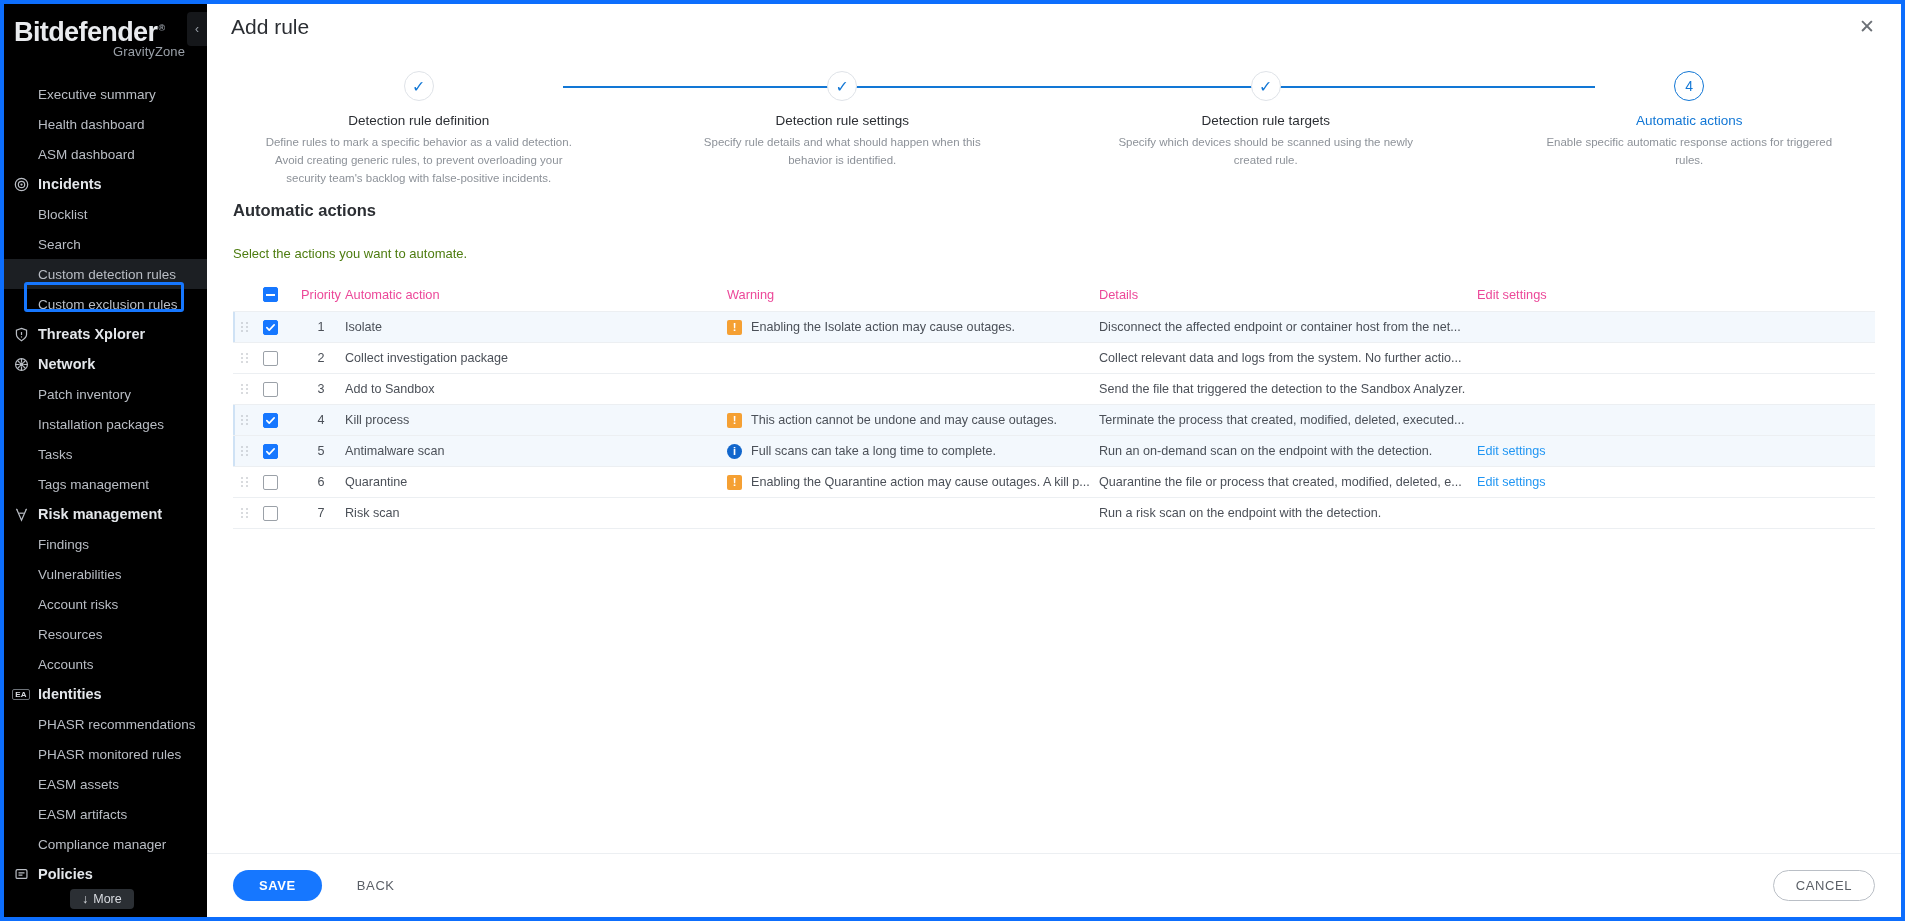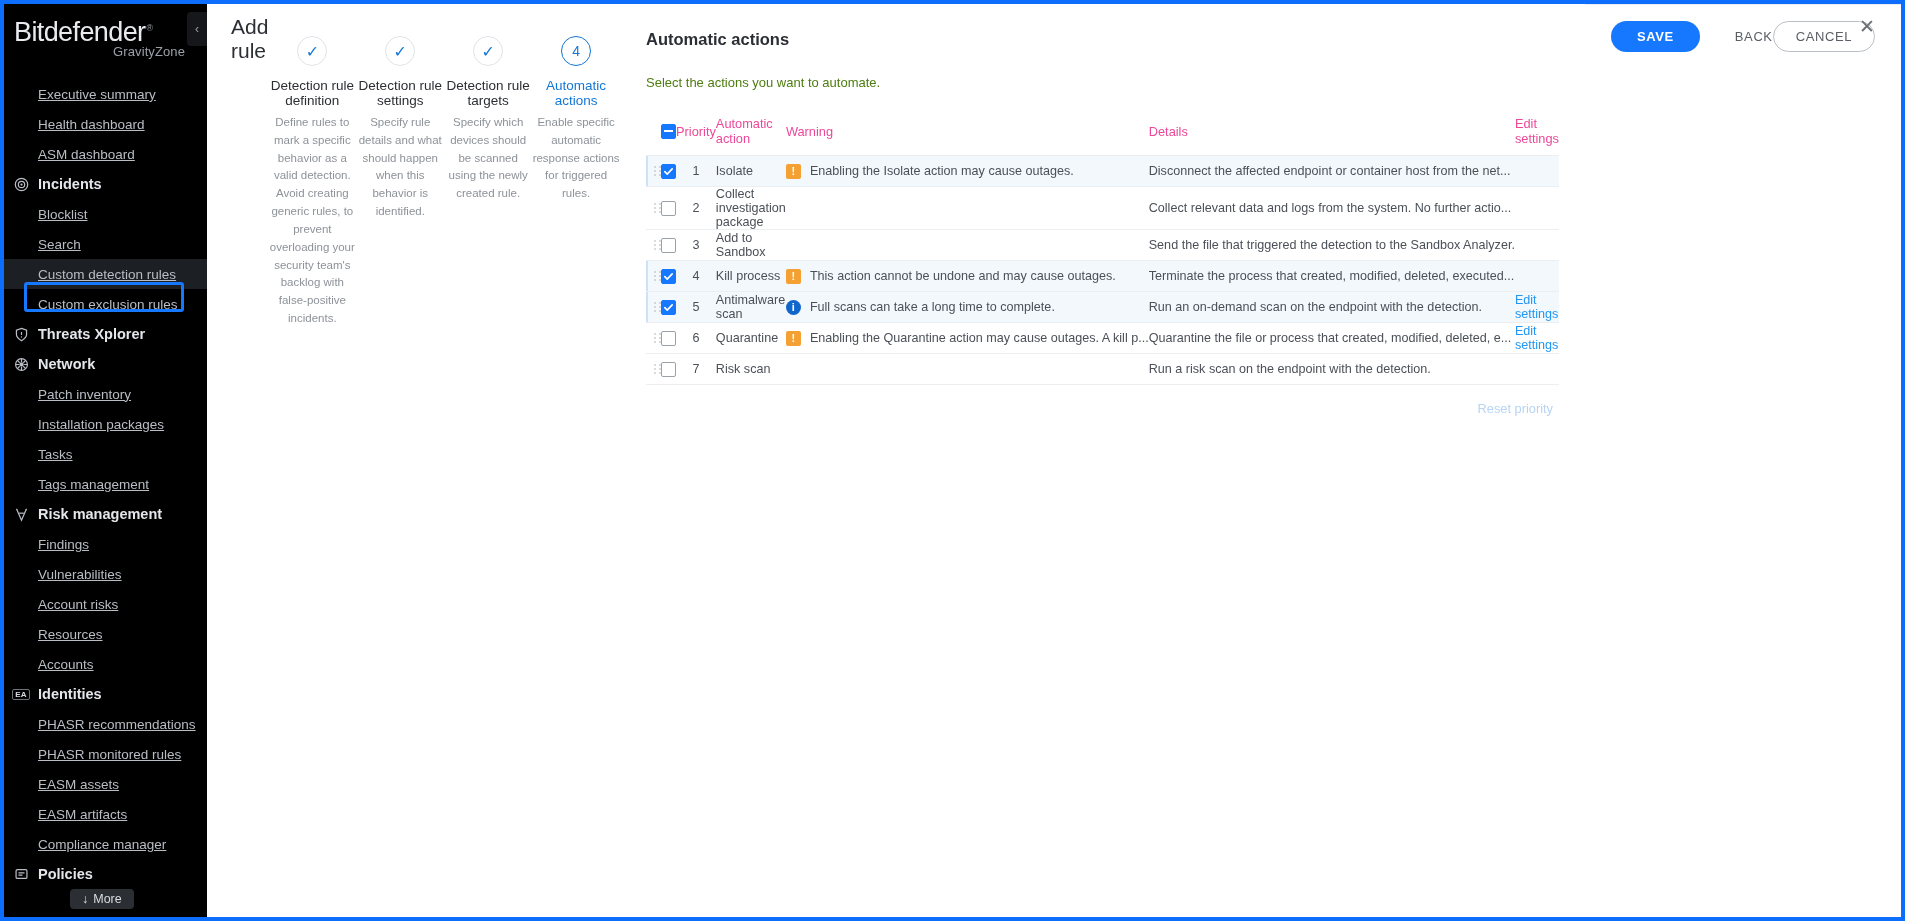--- a/index.html
+++ b/index.html
@@ -17,21 +17,21 @@
   }
 
   
   #sidebar {
     width: 203px; flex: 0 0 203px; height: 100%;
     background: #000000; color: #b9bdc4;
     position: relative; overflow: hidden;
   }
   .brand { padding: 14px 0 4px 0; text-align: left; }
   .brand-name {
-    font-size: 27px; font-weight: 400; color: #e9ebee;
+    font-size: 27px; font-weight: 700; color: #e9ebee;
     letter-spacing: -0.6px; padding-left: 10px; line-height: 1.05;
     position: relative; display: inline-block;
   }
   .brand-reg {
     font-size: 9px; vertical-align: super; color: #9aa0a8; margin-left:1px;
   }
   .brand-sub {
     font-size: 13px; color: #9aa0a8; text-align: right;
     padding-right: 22px; margin-top: -2px; letter-spacing: .1px;
   }
@@ -46,41 +46,41 @@
     display: flex; align-items: center; height: 30px;
     font-size: 13.5px; color: #b9bdc4; cursor: pointer;
     padding-left: 0; position: relative;
   }
   .nav-item .ico {
     width: 34px; flex: 0 0 34px; display: flex;
     align-items: center; justify-content: center; color: #b9bdc4;
   }
   .nav-item .lbl { flex: 1; }
   .nav-item.group { color: #e3e6ea; font-weight: 700; font-size: 14.5px; }
-  .nav-item.child .lbl { padding-left: 0px; text-decoration: underline; }
+  .nav-item.child .lbl { padding-left: 0px; }
   .nav-item.child { padding-left: 34px; }
   .nav-item.selected { background: #1c1f23; }
   .sel-outline {
     position: absolute; left: 20px; top: 278px; width: 160px; height: 30px;
     border: 3px solid #1677ff; border-radius: 3px; pointer-events: none; z-index: 4;
   }
   .ea-badge {
     font-size: 8px; font-weight: 700; color: #d8dbe0;
     border: 1px solid #6d7278; border-radius: 2px; padding: 0px 2px;
     letter-spacing: .3px;
   }
   .more-btn {
     position: absolute; left: 66px; bottom: 8px;
     background: #2b2f34; color: #d8dbe0; border-radius: 4px;
     font-size: 12.5px; padding: 3px 12px; cursor: pointer;
     display: flex; align-items: center; gap: 5px; z-index: 6;
   }
 
   
-  #main { flex: 1; height: 100%; position: relative; background: #fff; display: flex; }
+  #main { flex: 1; height: 100%; position: relative; background: #fff; display: flex; flex-direction: column; }
   #page-title {
     font-size: 21px; color: #2b2e33; font-weight: 400;
     padding: 11px 0 0 24px;
   }
   #close-btn {
     position: absolute; top: 10px; right: 22px; width: 24px; height: 24px;
     display: flex; align-items: center; justify-content: center;
     color: #6b7076; font-size: 19px; cursor: pointer; font-weight: 300;
   }
 
@@ -576,21 +576,20 @@
               <td class="col-action">Risk scan</td>
               <td class="col-warn"></td>
               <td class="col-det">
                 <span class="det-txt">Run a risk scan on the endpoint with the detection.</span>
               </td>
               <td class="col-edit"></td>
             </tr>
           </tbody>
       </table>
 
-      <div id="reset-priority">Reset priority</div>
     </div>
 
     <div id="footer">
       <button id="btn-save">SAVE</button>
       <button id="btn-back">BACK</button>
       <button id="btn-cancel">CANCEL</button>
     </div>
 
   </section>
 </div>

